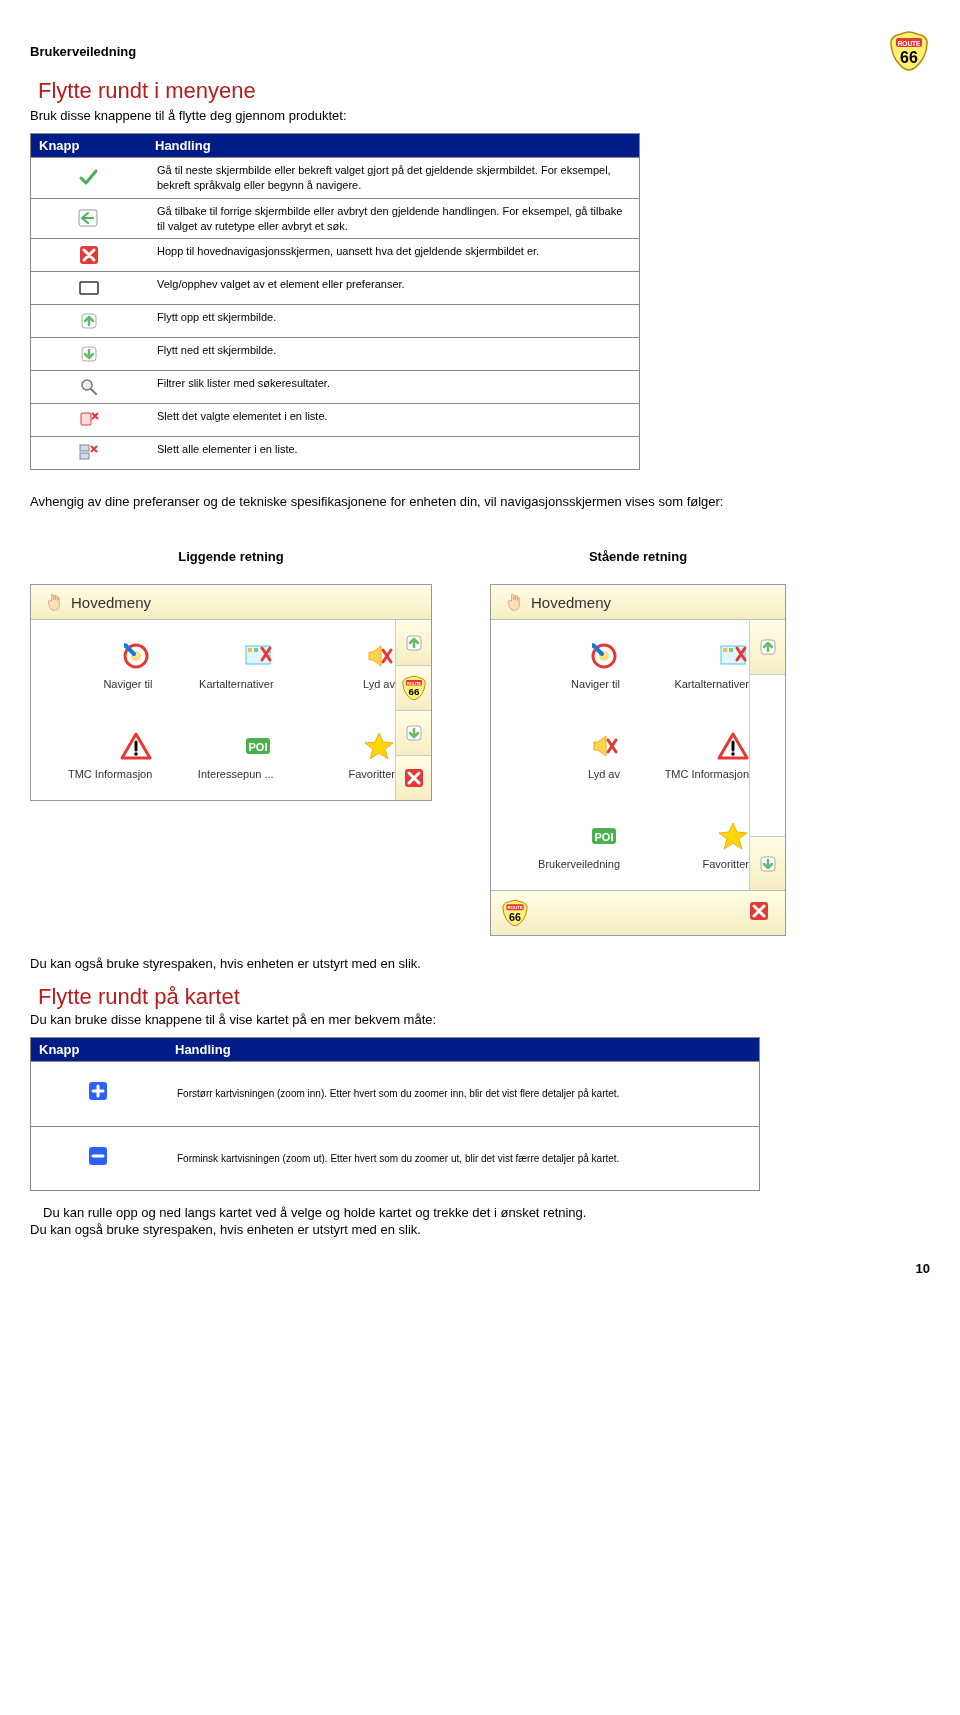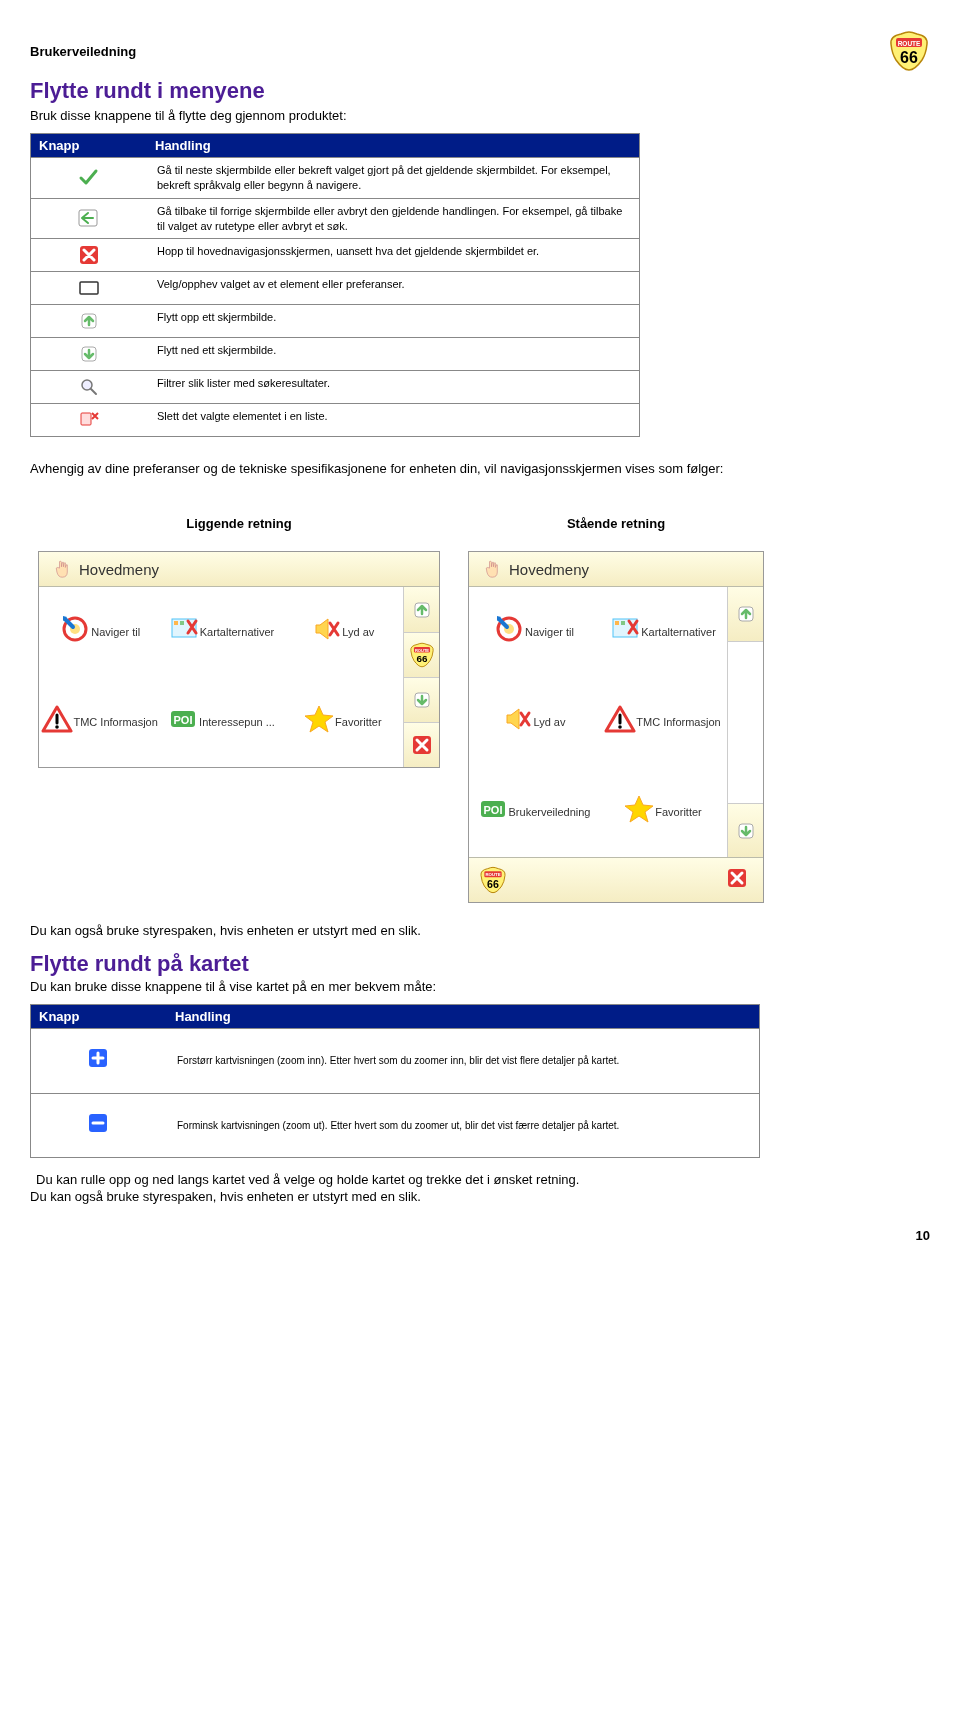--- a/index.html
+++ b/index.html
@@ -20,25 +20,25 @@
     font-weight: bold;
     font-size: 13px;
   }
   .logo-66 {
     width: 42px;
     height: 42px;
     position: relative;
     flex-shrink: 0;
   }
   h2.section {
-    color: #4c1d95;
+    color: #b91c1c;
     font-family: Verdana, sans-serif;
-    font-weight: bold;
+    font-weight: normal;
     font-size: 22px;
-    margin: 6px 0 4px;
+    margin: 6px 8px 4px;
   }
   p.lead {
     margin: 4px 0 10px;
     font-size: 13px;
   }
   table.blue-table {
     border-collapse: collapse;
     width: 610px;
     margin-bottom: 14px;
   }
@@ -91,22 +91,22 @@
     line-height: 1.35;
   }
   table.blue-table2 td:first-child { text-align:center; }
   table.blue-table2 { border: 1px solid #888; }
   .justify {
     text-align: justify;
     margin: 24px 0;
   }
   .orient-row {
     display: flex;
-    gap: 28px;
-    margin: 10px 8px 20px;
+    gap: 58px;
+    margin: 10px 0 20px;
   }
   .orient-col { }
   .orient-label {
     font-weight: bold;
     font-size: 13px;
     text-align: center;
     margin: 16px 0 20px;
   }
   .device-landscape {
     width: 400px;
@@ -137,22 +137,22 @@
   }
   .grid-main {
     flex: 1;
     display: grid;
     background: #fff;
   }
   .land-grid { grid-template-columns: repeat(3, 1fr); }
   .port-grid { grid-template-columns: repeat(2, 1fr); }
   .cell {
     display: flex;
-    flex-direction: row;
-    align-items: center;
+    flex-direction: column;
+    align-items: flex-end;
     justify-content: center;
     height: 90px;
     font-size: 11px;
     color: #333;
   }
   .cell .ico { margin-bottom: 6px; }
   .side-strip {
     width: 36px;
     display: flex;
     flex-direction: column;
@@ -351,20 +351,28 @@
         </td>
         <td>Filtrer slik lister med søkeresultater.</td>
       </tr>
     <tr>
         <td>
           <svg width="22" height="22">
             <use href="#ic-trash-one"></use>
           </svg>
         </td>
         <td>Slett det valgte elementet i en liste.</td>
+      </tr>
+    <tr>
+        <td>
+          <svg width="22" height="22">
+            <use href="#ic-trash-all"></use>
+          </svg>
+        </td>
+        <td>Slett alle elementer i en liste.</td>
       </tr>
   </tbody>
 </table>
 
 <p class="justify">Avhengig av dine preferanser og de tekniske spesifikasjonene for enheten din, vil navigasjonsskjermen vises som følger:</p>
 
 <div class="orient-row">
   <div class="orient-col">
     <div class="orient-label">Liggende retning</div>
     <div class="device-landscape">
@@ -538,16 +546,16 @@
       </tr>
     <tr>
         <td><svg width="24" height="24">
             <use href="#ic-minus"></use>
           </svg></td>
         <td>Forminsk kartvisningen (zoom ut). Etter hvert som du zoomer ut, blir det vist færre detaljer på kartet.</td>
       </tr>
   </tbody>
 </table>
 
-<p style="margin:6px 6px 2px">Du kan rulle opp og ned langs kartet ved å velge og holde kartet og trekke det i ønsket retning.</p>
+<p style="margin:6px 13px 2px">Du kan rulle opp og ned langs kartet ved å velge og holde kartet og trekke det i ønsket retning.</p>
 <p style="margin:2px 0">Du kan også bruke styrespaken, hvis enheten er utstyrt med en slik.</p>
 
 <div class="page-no">10</div>
 
 </body></html>

